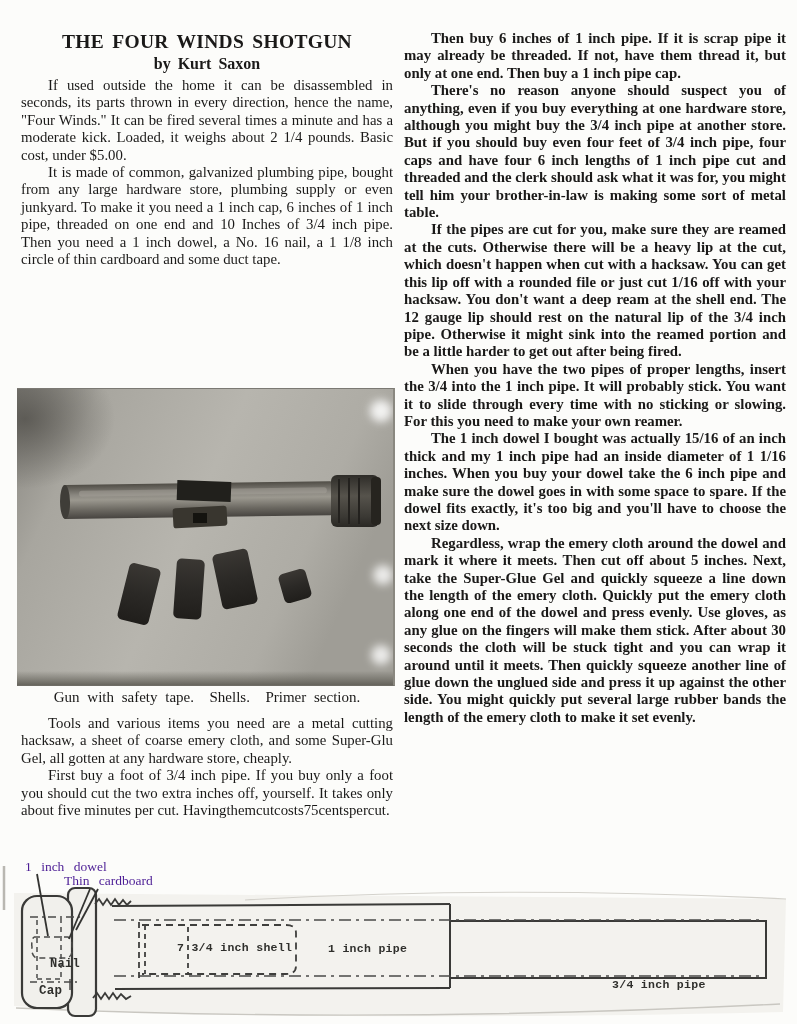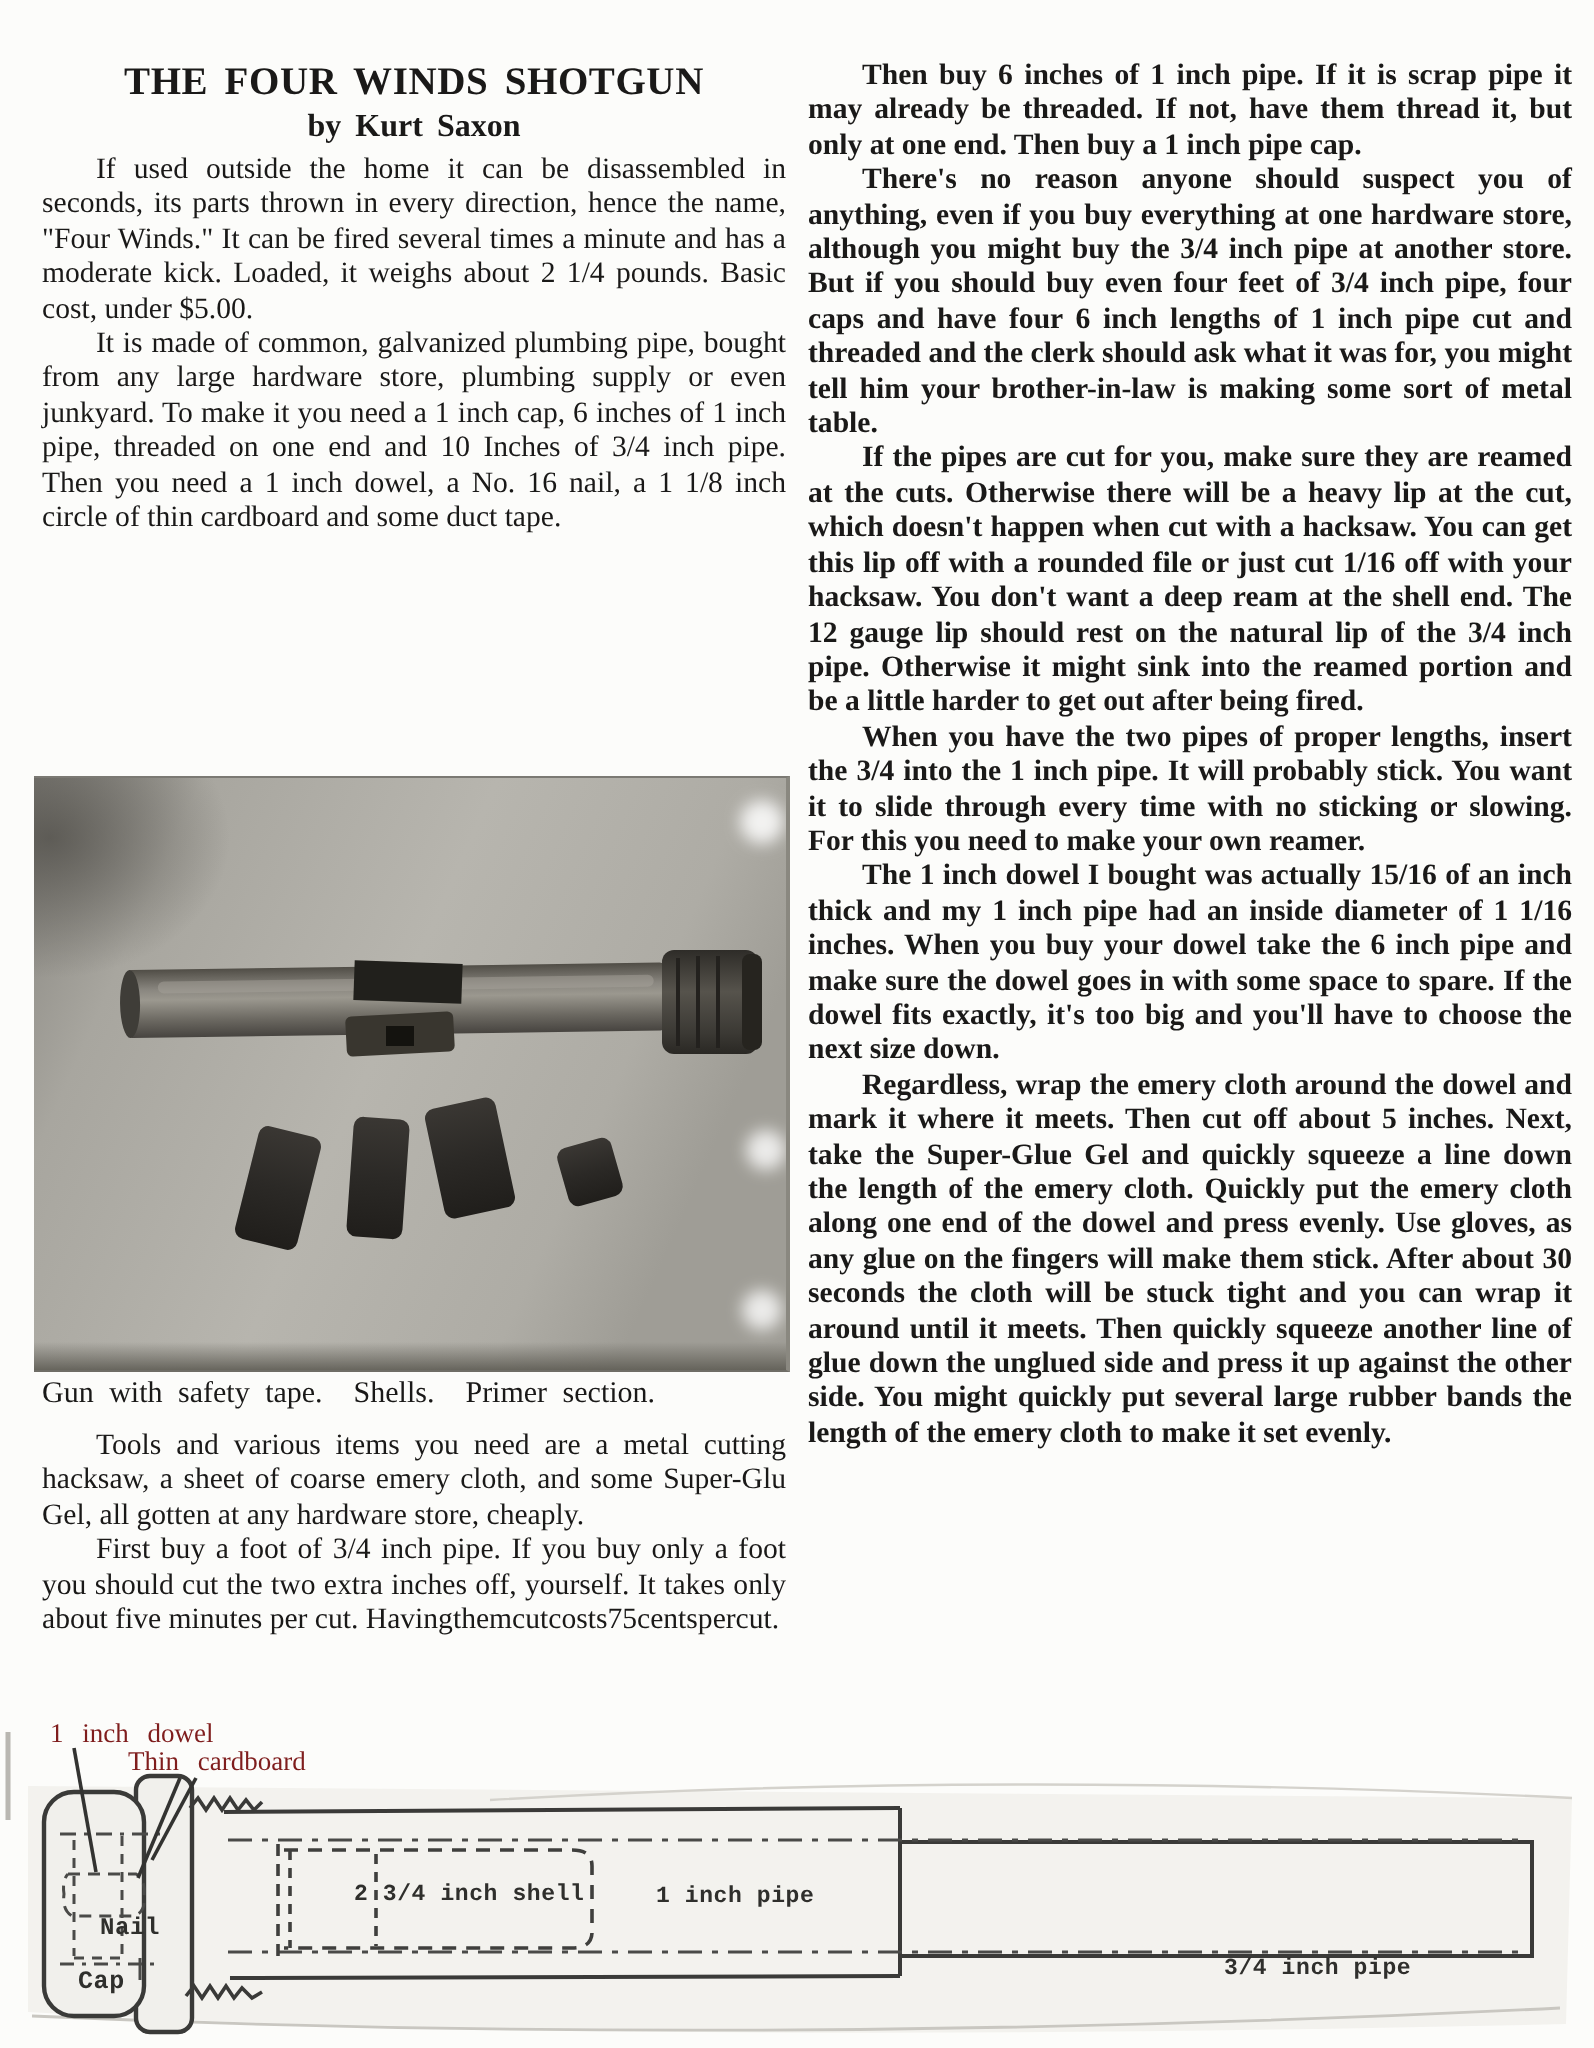--- a/index.html
+++ b/index.html
@@ -28,38 +28,38 @@
     font-size: 16px; line-height: 21px;
     word-spacing: 3px; margin-bottom: 3px;
   }
   p.body {
     margin: 0;
     font-size: 14.8px; line-height: 17.4px;
     text-align: justify; text-indent: 27px;
   }
   .caption {
     left: 21px; top: 689px; width: 372px;
-    font-size: 15px; 
+    font-size: 15px; text-align: center;
     word-spacing: 4px; white-space: pre-wrap;
   }
   .below-photo { left: 21px; top: 715px; width: 372px; }
 
   
   .photo {
     left: 17px; top: 388px; width: 376px; height: 296px;
     border-top: 1px solid #7b7973;
     border-right: 2px solid #8a8880;
     border-bottom: 1px solid #6f6d66;
   }
   .photo svg { display: block; }
 
   
   .dlabel-serif {
     font-family: "Liberation Serif", "DejaVu Serif", serif;
-    font-size: 13.5px; color: #7f1d1d; word-spacing: 6px;
+    font-size: 13.5px; color: #4c1d95; word-spacing: 6px;
   }
   .dlabel-mono {
     font-family: "Liberation Mono", "DejaVu Sans Mono", monospace;
     font-size: 11.5px; color: #2f2f2c; letter-spacing: 0.3px;
     font-weight: bold;
   }
 </style>
 </head>
 <body>
 
@@ -218,15 +218,15 @@
     <path d="M 37 874 L 48 936"></path>
     <path d="M 90 889 L 69 939"></path>
     <path d="M 98 889 L 76 930"></path>
   </g>
 </svg>
 
 <div class="abs dlabel-serif" style="left:25px; top:859px;">1 inch dowel</div>
 <div class="abs dlabel-serif" style="left:64px; top:873px;">Thin cardboard</div>
 <div class="abs dlabel-mono" style="left:50px; top:957px; font-size:12px;">Nail</div>
 <div class="abs dlabel-mono" style="left:39px; top:984px; font-size:12.5px;">Cap</div>
-<div class="abs dlabel-mono" style="left:177px; top:941px;">2 3/4 inch shell</div>
+<div class="abs dlabel-mono" style="left:177px; top:941px;">7 3/4 inch shell</div>
 <div class="abs dlabel-mono" style="left:328px; top:942px;">1 inch pipe</div>
 <div class="abs dlabel-mono" style="left:612px; top:978px;">3/4 inch pipe</div>
 
 </body></html>

